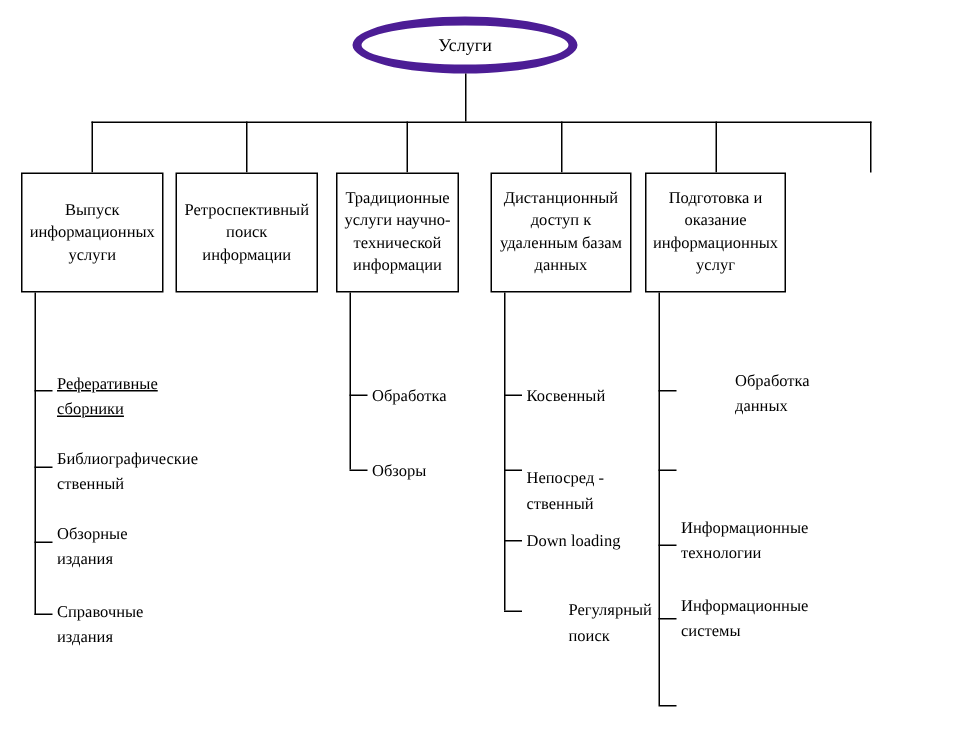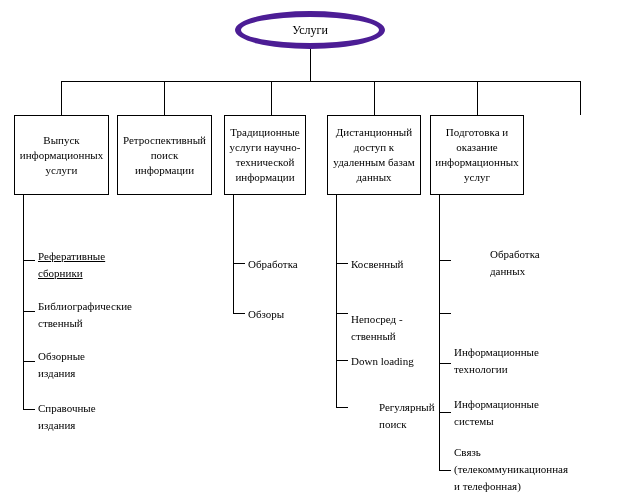--- a/index.html
+++ b/index.html
@@ -98,17 +98,14 @@
   <div class="line" style="left:439px;top:313px;width:12px;height:1px;"></div>
   <div class="line" style="left:439px;top:363px;width:12px;height:1px;"></div>
   <div class="line" style="left:439px;top:412px;width:12px;height:1px;"></div>
   <div class="line" style="left:439px;top:470px;width:12px;height:1px;"></div>
   <div class="item" style="left:454px;top:246px;width:140px;margin-left:36px;">Обработка
 данных</div>
   <div class="item" style="left:454px;top:344px;width:140px;">Информационные
 технологии</div>
   <div class="item" style="left:454px;top:396px;width:140px;">Информационные
 системы</div>
-  <div class="item" style="left:454px;top:444px;width:150px;">Связь
-(телекоммуникационная
-и телефонная)</div>
 
 </div>
 
 </body></html>

